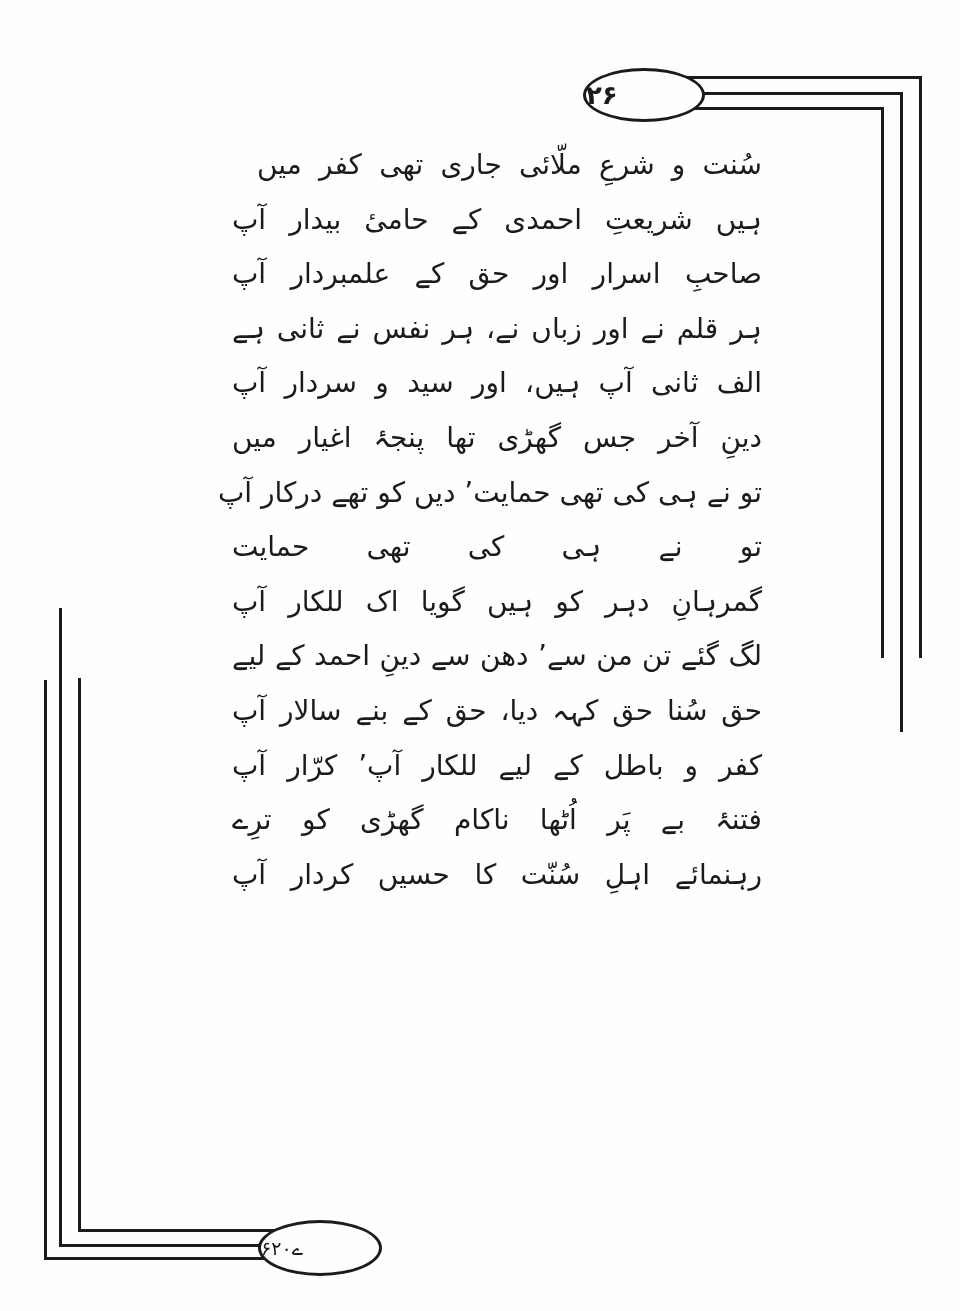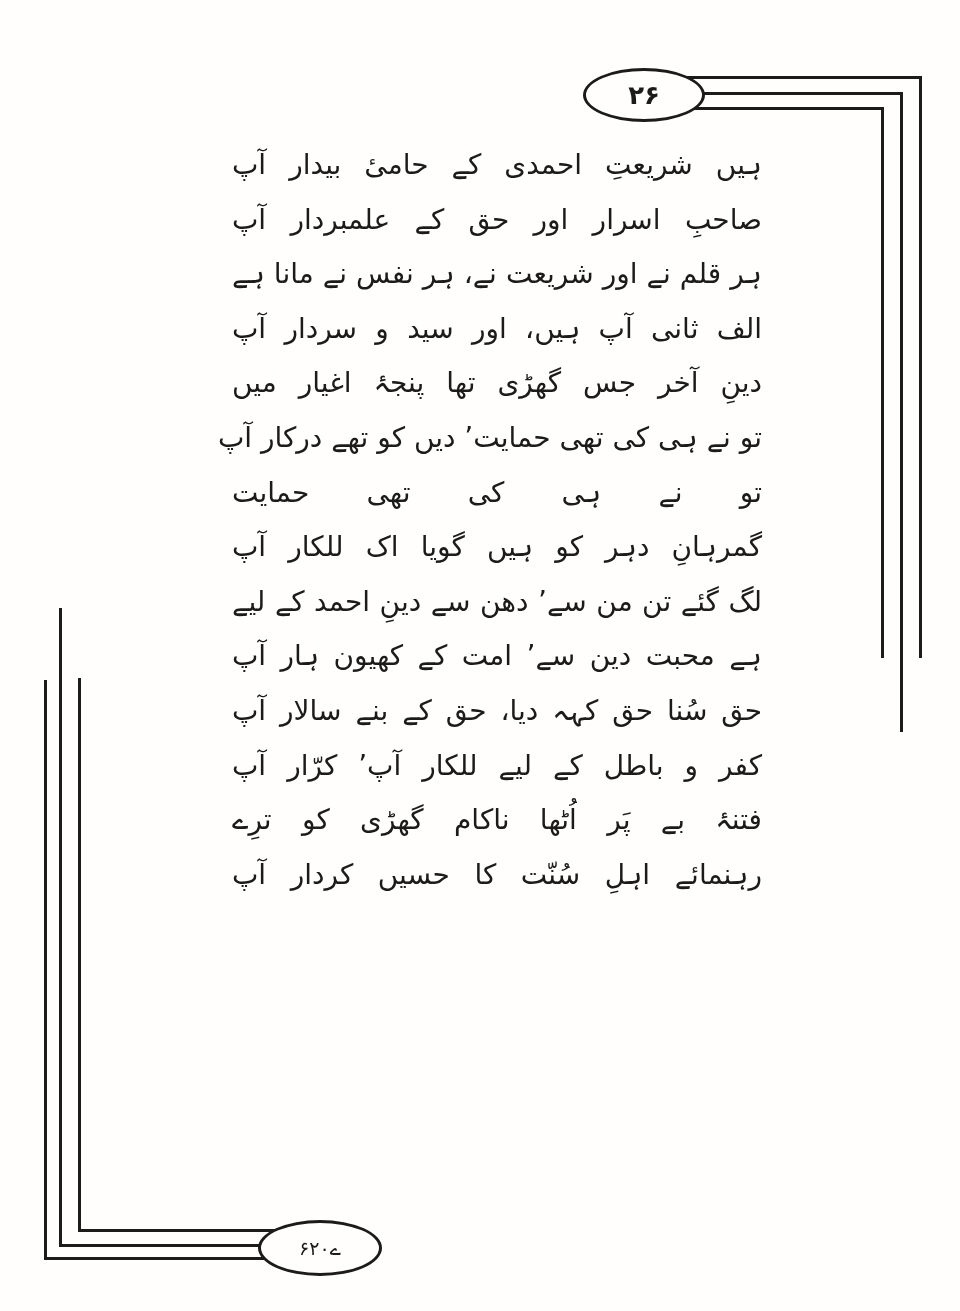--- a/index.html
+++ b/index.html
@@ -28,21 +28,21 @@
   .bl-v3{left:78px;top:678px;height:554px;}
   .bl-h1{top:1257px;left:44px;width:276px;}
   .bl-h2{top:1244px;left:59px;width:261px;}
   .bl-h3{top:1229px;left:78px;width:242px;}
   
   .cartouche{
     position:absolute;z-index:2;
     background:var(--paper,#fffefc);
     border:3px solid var(--ink,#1b1b1b);
     border-radius:50%;
-    display:flex;align-items:center;justify-content:center;
+    display:flex;align-items:center;justify-content:flex-start;
     color:var(--ink,#1b1b1b);
   }
   .cartouche.top{left:583px;top:68px;width:116px;height:48px;
     font-size:26px;font-weight:bold;letter-spacing:3px;}
   .cartouche.bottom{left:258px;top:1220px;width:118px;height:50px;
     font-size:19px;font-weight:normal;letter-spacing:1px;}
   
   .poem{
     position:absolute;z-index:1;
     top:138px;left:232px;width:530px;
@@ -82,29 +82,29 @@
 
   <div class="cartouche top">
     <span>۲۶</span>
   </div>
 
   <div class="cartouche bottom">
     <span>۶ے۲۰</span>
   </div>
 
   <div class="poem" dir="rtl">
+    <div class="pline first">سُنت و شرعِ ملّائی جاری تھی کفر میں</div>
     <div class="pline">ہیں شریعتِ احمدی کے حامیٔ بیدار آپ</div>
     <div class="pline">صاحبِ اسرار اور حق کے علمبردار آپ</div>
-    <div class="pline">ہر قلم نے اور شریعت نے، ہر نفس نے مانا ہے</div>
+    <div class="pline">ہر قلم نے اور زباں نے، ہر نفس نے ثانی ہے</div>
     <div class="pline">الف ثانی آپ ہیں، اور سید و سردار آپ</div>
     <div class="pline">دینِ آخر جس گھڑی تھا پنجۂ اغیار میں</div>
     <div class="pline">تو نے ہی کی تھی حمایت’ دیں کو تھے درکار آپ</div>
     <div class="pline">تو نے ہی کی تھی حمایت</div>
     <div class="pline">گمرہانِ دہر کو ہیں گویا اک للکار آپ</div>
     <div class="pline">لگ گئے تن من سے’ دھن سے دینِ احمد کے لیے</div>
-    <div class="pline">ہے محبت دین سے’ امت کے کھیون ہار آپ</div>
     <div class="pline">حق سُنا حق کہہ دیا، حق کے بنے سالار آپ</div>
     <div class="pline">کفر و باطل کے لیے للکار آپ’ کرّار آپ</div>
     <div class="pline">فتنۂ بے پَر اُٹھا ناکام گھڑی کو ترِے</div>
     <div class="pline">رہنمائے اہلِ سُنّت کا حسیں کردار آپ</div>
   </div>
 
 </div>
 
 </body></html>

